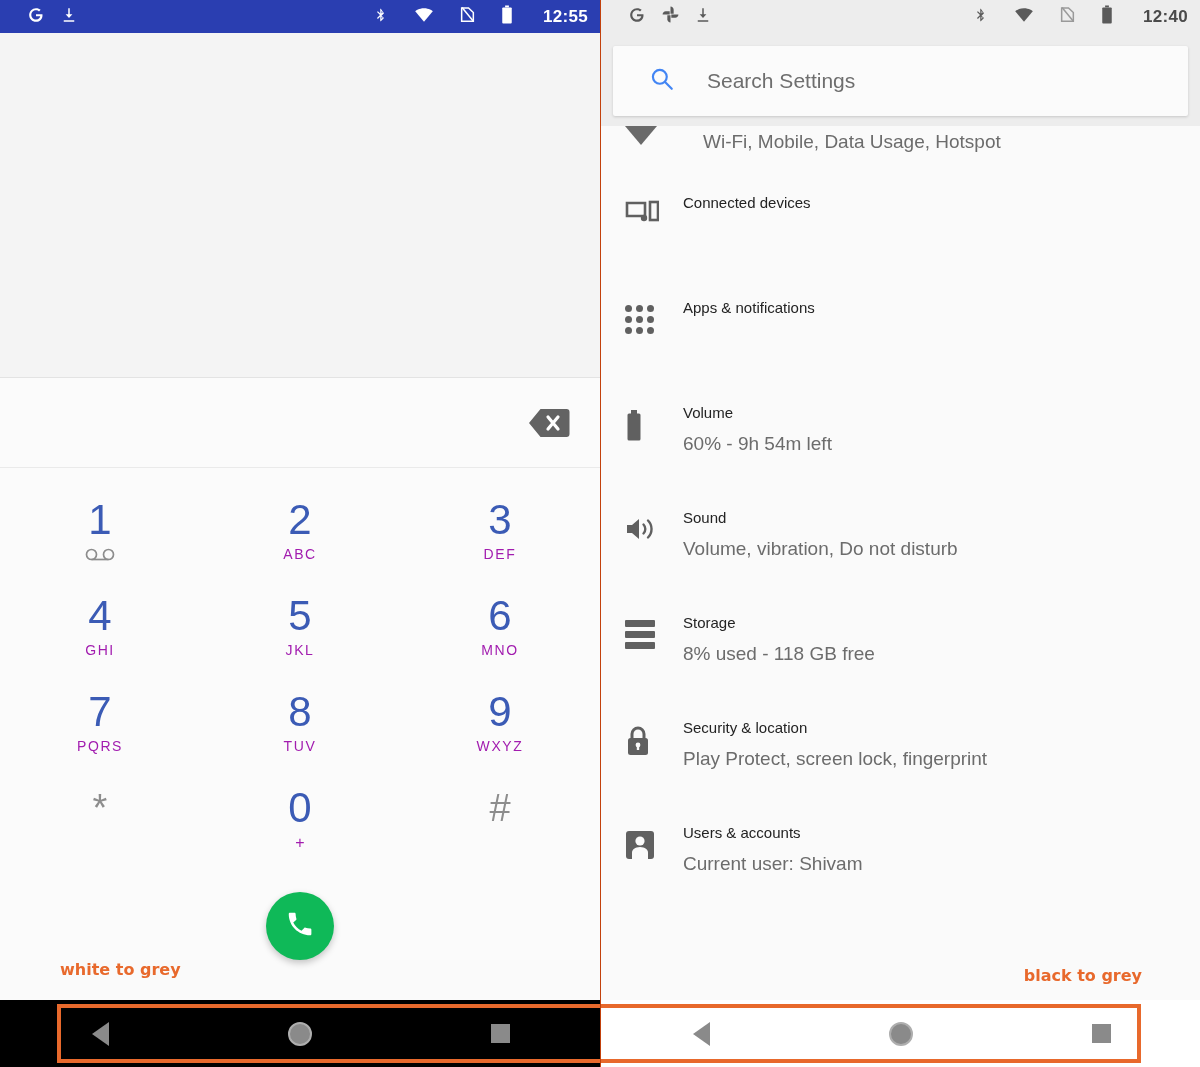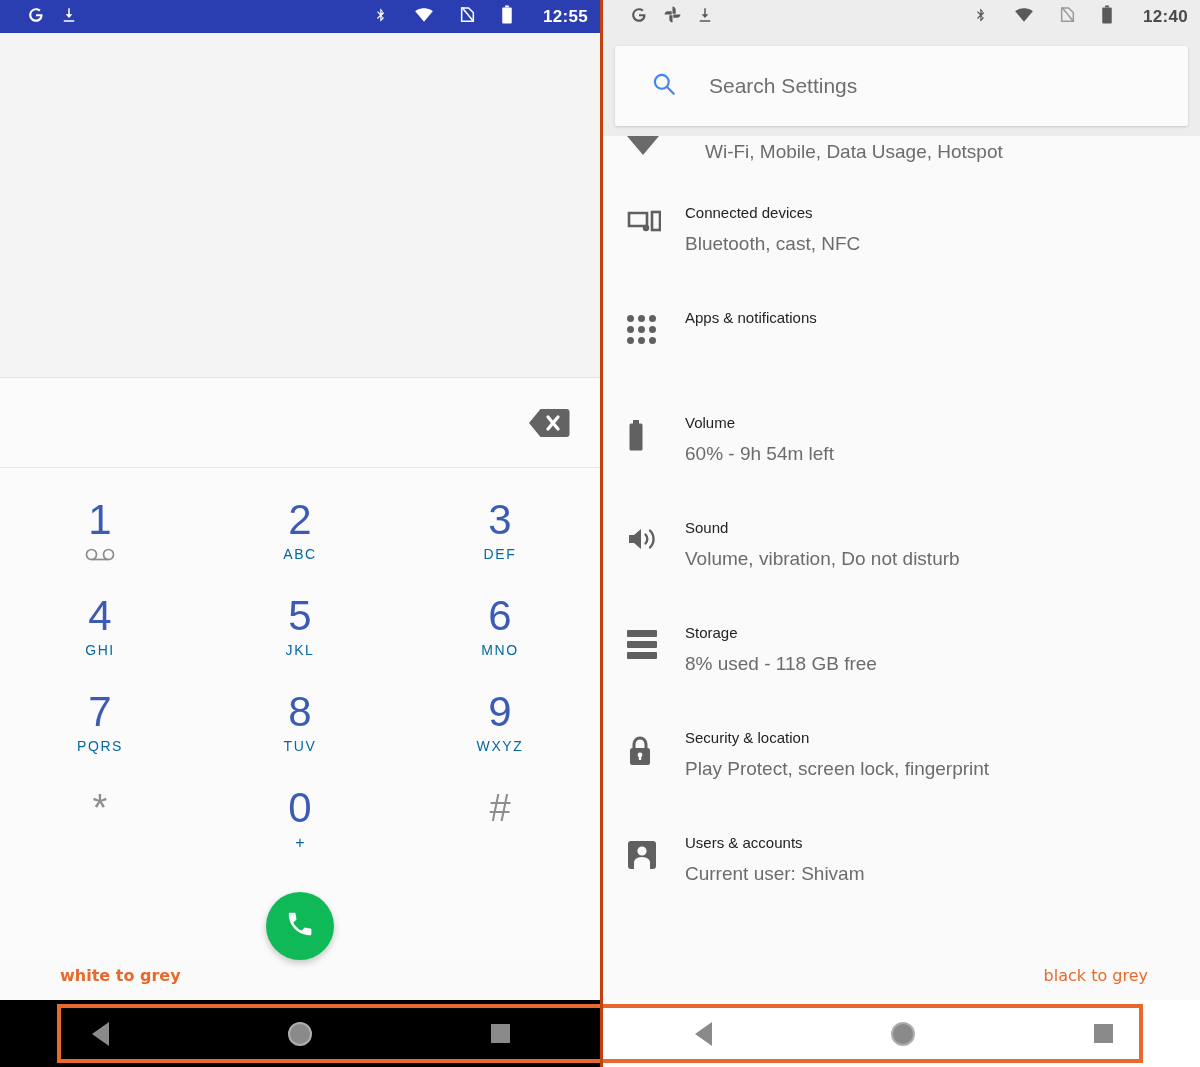--- a/index.html
+++ b/index.html
@@ -55,48 +55,48 @@
     display: flex; flex-direction: column;
     align-items: center; justify-content: center;
     user-select: none;
   }
   .kp-digit {
     font-size: 42px; line-height: 44px;
     color: #3b5bb5; font-weight: 400;
   }
   .kp-digit.grey { color: #8d8d8d; font-size: 38px; }
   .kp-sub {
-    font-size: 14px; color: #0369a1;
+    font-size: 14px; color: #a21caf;
     letter-spacing: 1.6px; margin-top: 4px; height: 16px;
   }
   .kp-sub.plus { letter-spacing: 0; font-size: 16px; }
   .kp-vm { margin-top: 5px; height: 16px; display:flex; align-items:center; }
 
   .fab-wrap {
     display: flex; justify-content: center;
     margin-top: 26px;
   }
   .fab-call {
     width: 68px; height: 68px; border-radius: 50%;
     background: #0fb958;
     display: flex; align-items: center; justify-content: center;
     box-shadow: 0 3px 7px rgba(0,0,0,.22);
   }
 
   .note-left {
     position: absolute;
-    left: 60px; bottom: 82px;
+    left: 60px; bottom: 88px;
     font-size: 16px; font-weight: bold;
     color: #e8692c;
     font-family: "DejaVu Sans", sans-serif;
   }
   .note-right {
     position: absolute;
-    right: 52px; bottom: 82px;
-    font-size: 16px; font-weight: normal;
+    right: 58px; bottom: 82px;
+    font-size: 16px; font-weight: bold;
     color: #e8692c;
     font-family: "DejaVu Sans", sans-serif;
   }
 
   .navbar {
     position: absolute; bottom: 0; left: 0;
     width: 600px; height: 67px;
     display: flex; align-items: center;
   }
   .navbar.dark { background: #000000; }
@@ -121,34 +121,34 @@
   }
   .hl-left  { left: 57px;  bottom: 4px; width: 543px; height: 59px; border-right: none; }
   .hl-right { left: 0px;   bottom: 4px; width: 540px; height: 59px; border-left: none; }
 
   
   .panel-right {
     position: relative;
     width: 600px; height: 1067px;
     background: #fafafa;
     overflow: hidden;
-    border-left: 3px solid #c2410c;
+    border-left: 1px solid #c2410c;
   }
   .statusbar-grey {
     height: 33px; width: 100%;
     background: #ededed;
     display: flex; align-items: center;
     padding: 0 12px 0 26px;
     color: #5a5a5a;
   }
   .statusbar-grey .sb-time { font-size: 17px; font-weight: 600; color: #4a4a4a; }
 
   .search-wrap { padding: 13px 12px 10px 12px; background: #ededed; }
   .search-card {
-    height: 80px; background: #fbfbfb;
+    height: 70px; background: #fbfbfb;
     border-radius: 2px;
     box-shadow: 0 1px 3px rgba(0,0,0,.16);
     display: flex; align-items: center;
     padding-left: 36px;
   }
   .search-ph {
     font-size: 21px; color: #6e6e6e;
     margin-left: 32px;
   }
 
@@ -411,21 +411,20 @@
       <div class="set-row">
         <span class="set-icon">
           <svg width="34" height="26" viewBox="0 0 34 26">
             <path fill="none" stroke="#606060" stroke-width="2.6" d="M2 3h18v13H2z"></path>
             <rect x="25" y="2" width="8" height="18" fill="none" stroke="#606060" stroke-width="2.6"></rect>
             <circle cx="19" cy="18" r="3.2" fill="#606060"></circle>
           </svg>
         </span>
         <span class="set-text">
           <div class="set-title">Connected devices</div>
-          <div class="set-sub">Bluetooth, cast, NFC</div>
         </span>
       </div>
 
       <div class="set-row">
         <span class="set-icon">
           <span class="dotgrid">
               <i></i>
               <i></i>
               <i></i>
               <i></i>

